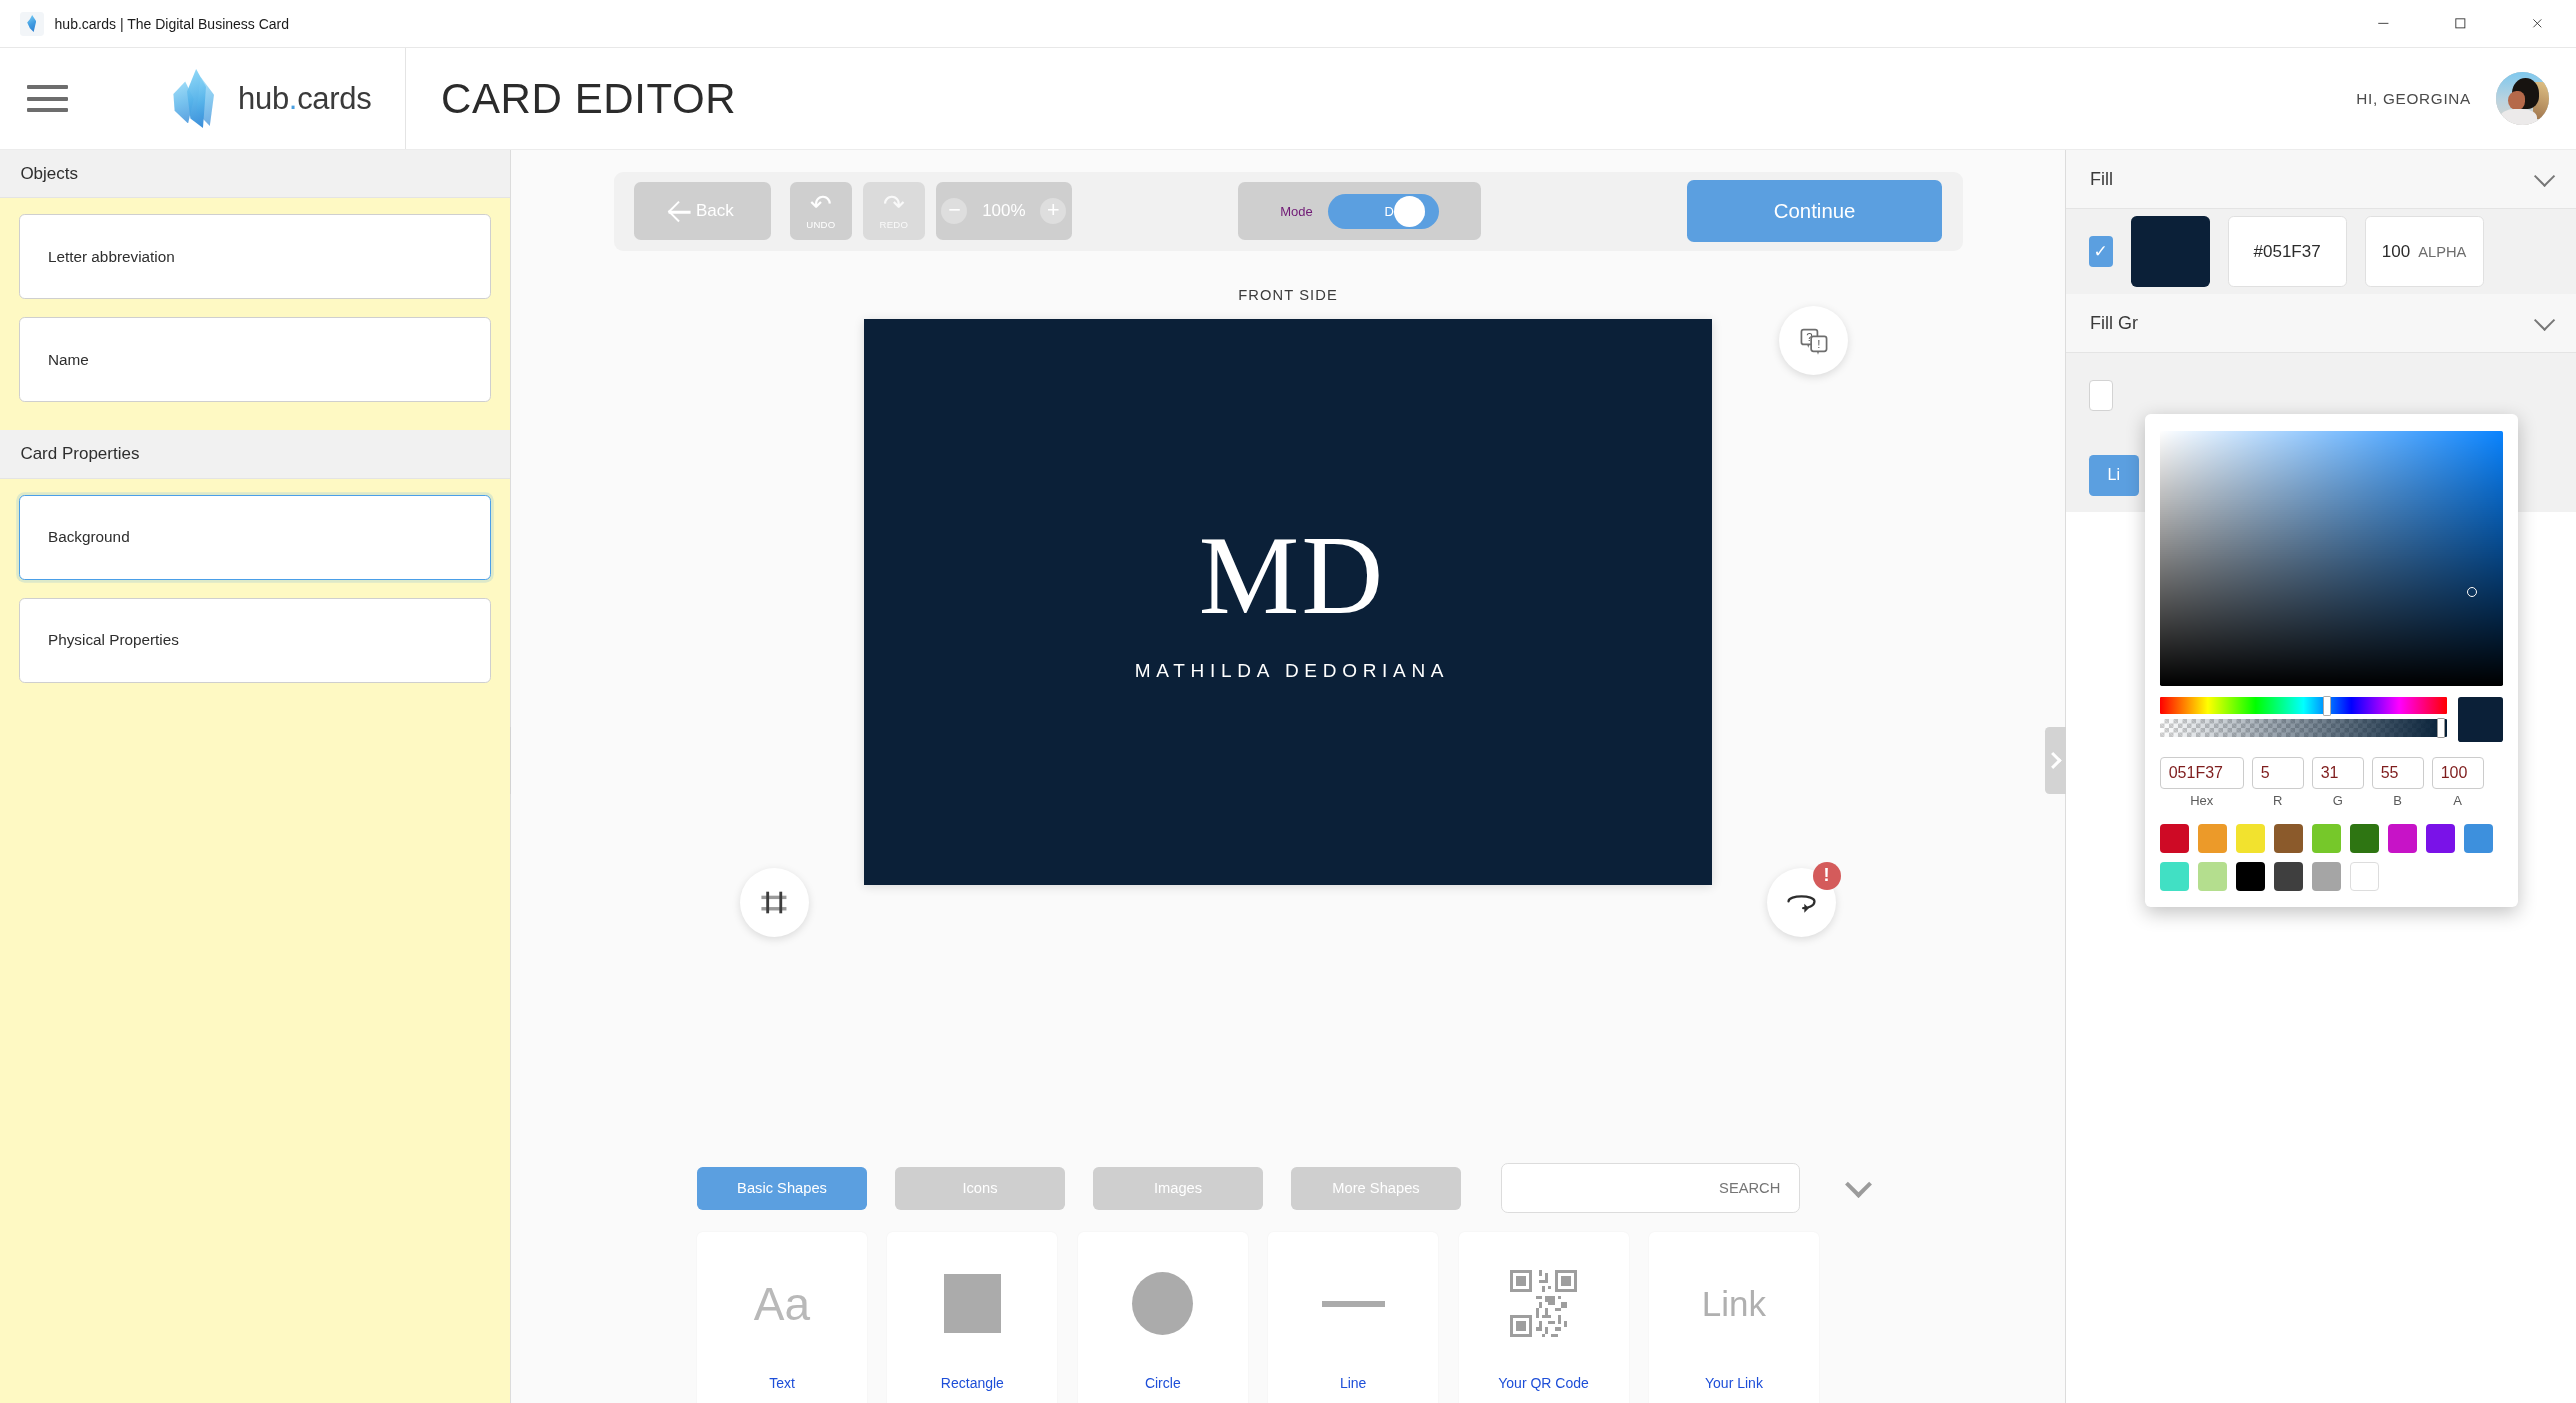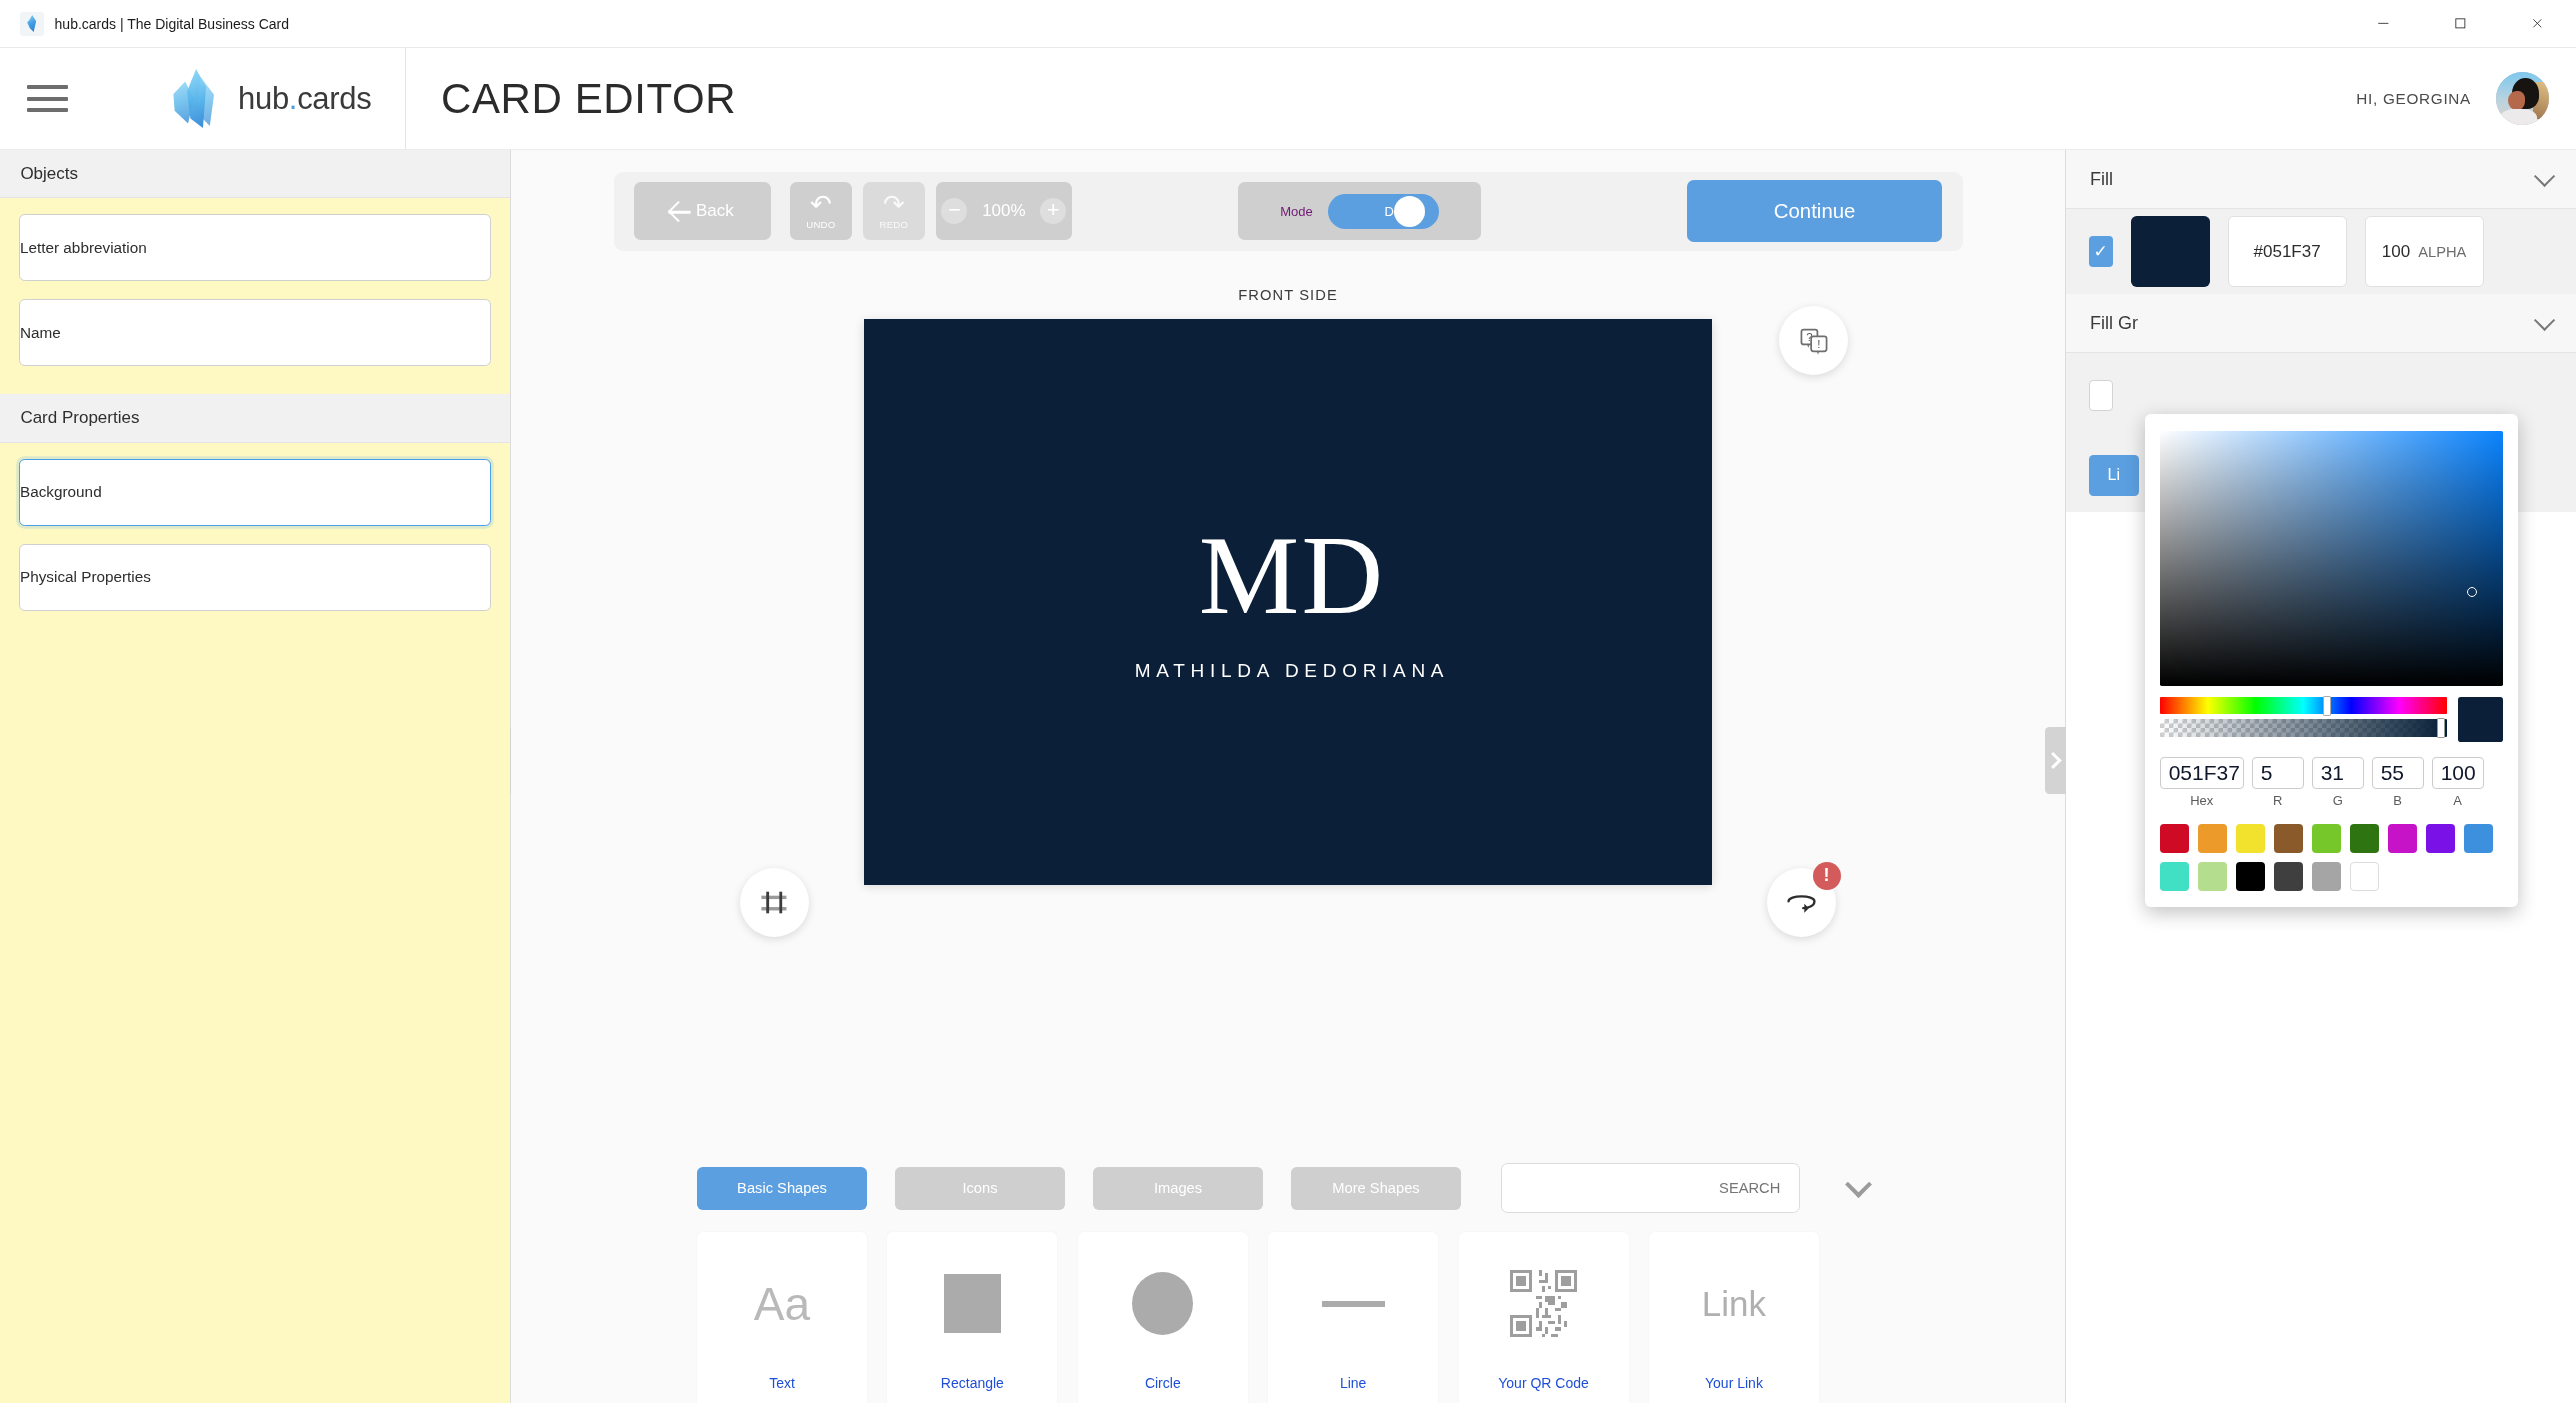--- a/index.html
+++ b/index.html
@@ -70,22 +70,22 @@
 
   
   .main { display: flex; height: calc(1403px - 48px - 102px); }
 
   
   .leftpanel { width: 511px; background: #fef9c3; border-right: 0.6px solid #dcdcdc;
     position: relative; }
   .section-head { background: #f1f1f1; padding: 13.6px 20.4px; font-size: 17px; color: #2f2f2f;
     border-bottom: 0.6px solid #e4e4e4; }
   .obj-list { padding: 16px 19px 10.2px 19px; }
-  .obj-item { height: 67px; border: 1.1px solid #cfcfcf; border-radius: 5.7px;
-    display: flex; align-items: center; font-size: 15.3px; color: #2e2e2e;
+  .obj-item { height: 85px; border: 1.1px solid #cfcfcf; border-radius: 5.7px;
+    display: flex; align-items: center; padding-left: 28px; font-size: 15.3px; color: #2e2e2e;
     background: #fff; margin-bottom: 18px; cursor: pointer; }
   .obj-item.selected { border-color: #4a9fe8; box-shadow: 0 0 0 2.8px rgba(74,159,232,.18); }
   .collapse-tab { position: absolute; width: 21.5px; height: 67px; background: #d3d3d3;
     display: flex; align-items: center; justify-content: center; cursor: pointer; }
   .collapse-left { right: -21.5px; top: 577px; border-radius: 0 4.5px 4.5px 0; }
   .chev { width: 12.4px; height: 12.4px; border-left: 3.4px solid #fff; border-bottom: 3.4px solid #fff; }
   .chev.left { transform: rotate(45deg); margin-left: 4.5px; }
   .chev.right { transform: rotate(-135deg); margin-right: 4.5px; }
 
   
@@ -217,21 +217,21 @@
       linear-gradient(45deg,#ccc 25%,#fff 25%,#fff 75%,#ccc 75%);
     background-size: 100% 100%, 9px 9px, 9px 9px;
     background-position: 0 0, 0 0, 4.5px 4.5px;
   }
   .alpha-thumb { position: absolute; right: 1.7px; top: -1.1px; width: 8px; height: 20.4px;
     background: #fff; border: 0.6px solid #999; border-radius: 1.1px; }
   .preview { width: 45px; height: 45px; border-radius: 2.8px; }
   .numrow { display: flex; gap: 8px; margin-top: 14.7px; }
   .numcell { display: flex; flex-direction: column; align-items: center; gap: 4.5px; }
   .numin { height: 32px; border: 0.6px solid #ccc; border-radius: 4px; display: flex;
-    align-items: center; padding-left: 8px; font-size: 21px; color: #0f172a; cursor: text; }
+    align-items: center; padding-left: 8px; font-size: 16px; color: #7f1d1d; cursor: text; }
   .numin.hex { width: 84px; }
   .numin.s { width: 52px; }
   .numlab { font-size: 13px; color: #5b5b5b; }
   .palette { display: flex; flex-wrap: wrap; gap: 9px; margin-top: 16px; }
   .psw { width: 29px; height: 29px; border-radius: 4px; cursor: pointer; }
   .psw.white { border: 0.6px solid #ddd; }
   .collapse-right { left: -21.5px; top: 577px; border-radius: 4.5px 0 0 4.5px; }
 </style>
 </head>
 <body>

